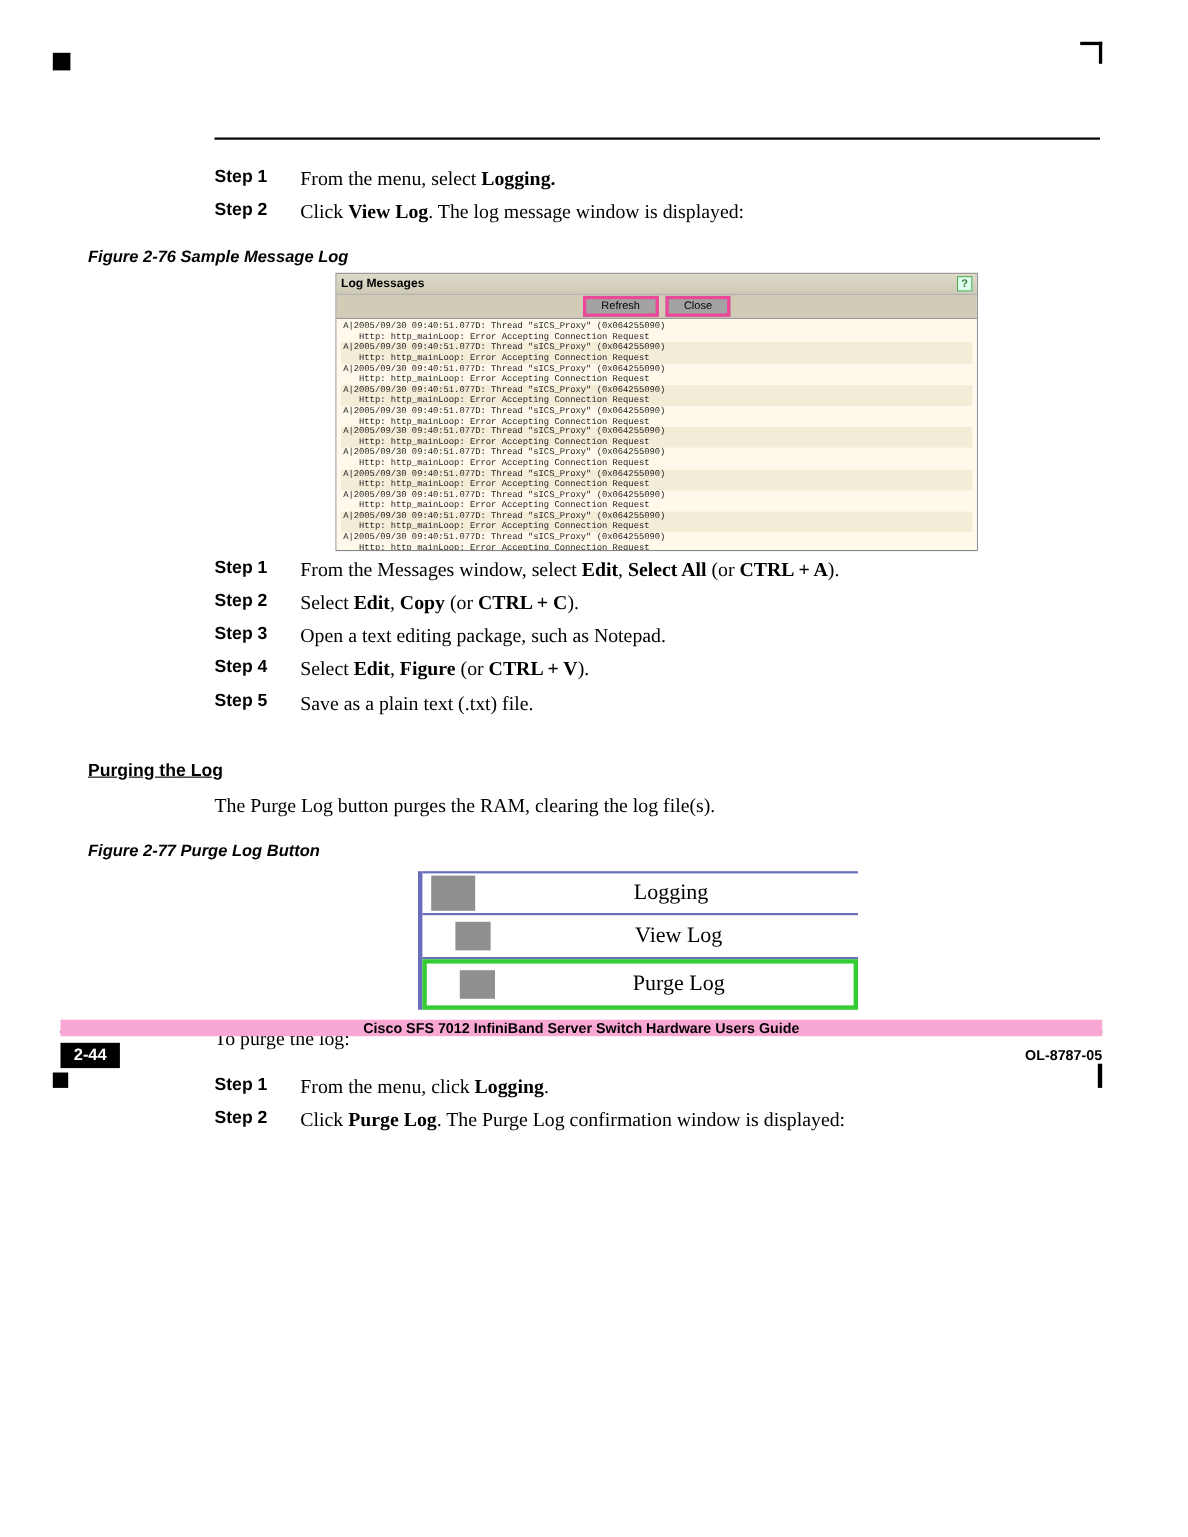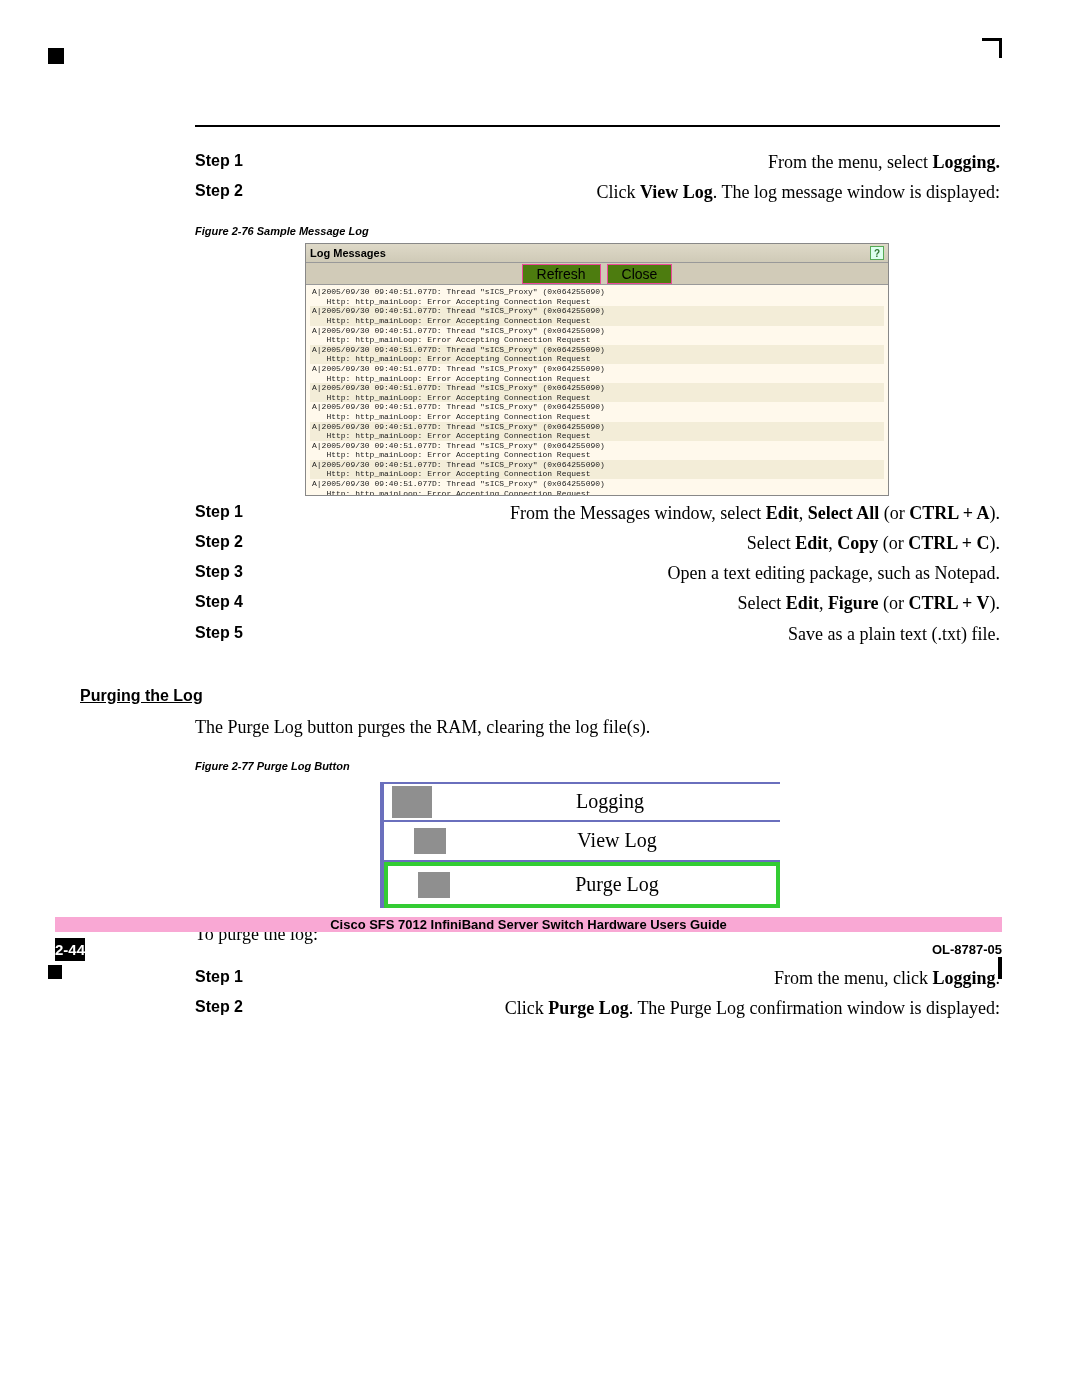--- a/index.html
+++ b/index.html
@@ -24,46 +24,46 @@
   .crop-top-left-sq {
     position: absolute; top: 48px; left: 48px;
     width: 16px; height: 16px; background: #000;
   }
   .hr-top {
     border: none; border-top: 2px solid #000;
     margin-top: 85px; margin-bottom: 22px;
     margin-left: 115px;
   }
   .steps-block { margin-left: 115px; }
-  .step-row { display: flex; margin: 4px 0; line-height: 1.45; justify-content: space-between; }
+  .step-row { display: flex; margin: 4px 0; line-height: 1.45; }
   .step-lbl { width: 78px; font-family: Arial, Helvetica, sans-serif; font-weight: bold; font-size: 16px; flex: none; }
   .step-txt { }
   .b { font-weight: bold; }
   .fig-caption {
-    margin-left: 115px; margin-top: 20px; margin-bottom: 6px;
+    margin-top: 20px; margin-bottom: 6px;
     font-family: Arial, Helvetica, sans-serif; font-weight: bold; font-style: italic;
-    font-size: 11px;
+    font-size: 15px;
   }
   .fig-76 {
     margin-left: 225px; width: 584px;
     border: 1px solid #888;
   }
   .titlebar {
     background: linear-gradient(#ded9c8,#cfcab7);
     font-family: Arial, Helvetica, sans-serif; font-weight: bold; font-size: 11px;
     padding: 2px 4px; display: flex; justify-content: space-between; align-items: center;
     border-bottom: 1px solid #999;
   }
   .help-box { width: 14px; height: 14px; border: 1px solid #5a5; background:#dfe; color:#373; font-size:10px; display:flex; align-items:center; justify-content:center;}
   .toolbar {
     background: #d1cbb8; height: 22px; display:flex; justify-content:center; align-items:center; gap:6px;
     border-bottom:1px solid #999;
   }
   .btn76 {
-    border:1px solid #ec4899; background:#4d7c0f; font-size:14px; font-family: Arial; padding:1px 14px;
+    border:3px solid #ec4899; background:#a3a3a3; font-size:10px; font-family: Arial; padding:1px 14px;
   }
   .log-body {
     background:#fff9ec; font-family: "Courier New", monospace; font-size:8px; line-height:1.2;
     padding:2px 4px; height: 210px; overflow:hidden; white-space: pre;
     color:#222;
   }
   .log-alt0 { background:#fff9ec; }
   .log-alt1 { background:#f3edd8; }
   .log-line { padding: 0 2px; }
   .after-fig-text { margin-left: 115px; margin-top: 6px; margin-bottom: 22px; }
@@ -100,21 +100,21 @@
   .footer-line { border:none; border-top:2px solid #000; }
   .footer-title {
     font-family: Arial, Helvetica, sans-serif; font-weight:bold; font-size:13px;
     text-align:center; margin-top:-12px; background:#f9a8d4; display:block;
     padding: 0 6px;
   }
   .footer-title-wrap { text-align:center; position:relative; top:0;}
   .footer-bottom { display:flex; justify-content:space-between; align-items:center; margin-top:6px;}
   .page-badge {
     background:#000; color:#fff; font-family:Arial; font-weight:bold; font-size:15px;
-    padding:3px 0;
+    padding:3px 12px;
   }
   .doc-id { font-family: Arial; font-weight:bold; font-size:13px; }
   .crop-bot-left {
     position:absolute; bottom:42px; left:48px; width:14px; height:14px; background:#000;
   }
   .crop-bot-right {
     position:absolute; bottom:42px; right:78px; width:4px; height:22px; background:#000;
   }
 </style>
 </head>

